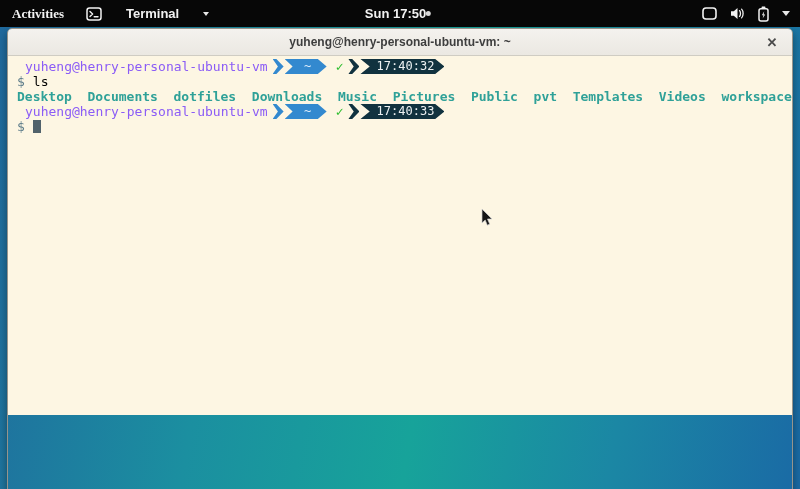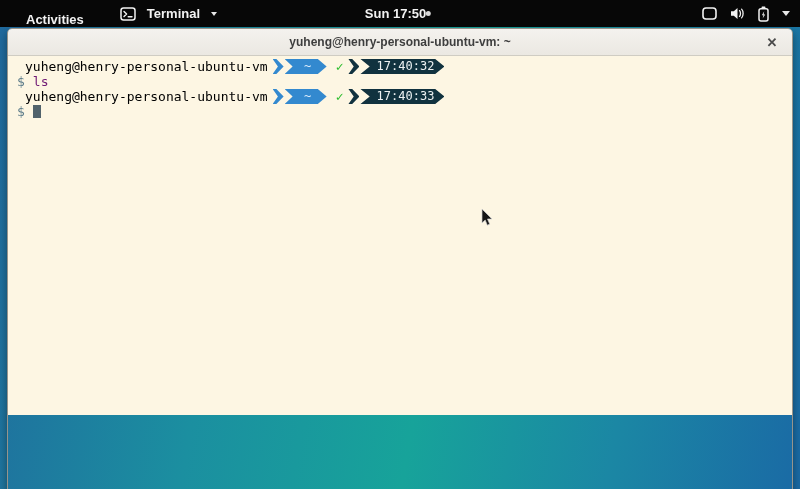--- a/index.html
+++ b/index.html
@@ -10,22 +10,22 @@
     background: linear-gradient(100deg, #20699e 0%, #1b8fa0 30%, #17a39a 55%, #1b87a4 78%, #1a6aa5 100%);
   }
 
   
   .panel {
     position: absolute; top: 0; left: 0; width: 800px; height: 27px;
     background: #070707; color: #f2f2f2; display: flex; align-items: center;
     font-size: 13px; font-weight: bold; z-index: 5;
   }
   .panel-left { display: flex; align-items: center; height: 100%; }
-  .activities { padding: 0 26px; height: 100%; display: flex; align-items: flex-end; cursor: pointer; }
-  .app-menu { display: flex; align-items: center; gap: 11px; padding: 0 10px; height: 100%; cursor: pointer; }
+  .activities { padding: 0 12px; height: 100%; display: flex; align-items: center; cursor: pointer; font-family: Liberation Serif, serif; }
+  .app-menu { display: flex; align-items: center; gap: 24px; padding: 0 10px; height: 100%; cursor: pointer; }
   .panel-clock {
     position: absolute; left: 50%; top: 0; transform: translateX(-53%);
     height: 27px; display: flex; align-items: center; cursor: pointer;
   }
   .note-dot { width: 5px; height: 5px; border-radius: 50%; background: #d8d8d8; }
   .panel-right { position: absolute; right: 6px; top: 0; height: 27px; display: flex; align-items: center; gap: 13px; padding-right: 4px; cursor: pointer; }
   .chev-down {
     width: 0; height: 0; border-left: 4px solid transparent; border-right: 4px solid transparent;
     border-top: 5px solid #e8e8e8;
   }
@@ -48,23 +48,23 @@
     position: absolute; right: 10px; top: 0; height: 27px; width: 20px;
     display: flex; align-items: center; justify-content: center;
     color: #4a4a4a; font-size: 13px; font-weight: bold; cursor: pointer;
   }
   .term {
     height: 359px; background: #fdf6e3; padding: 3px 0 0 0;
     font-family: "DejaVu Sans Mono", monospace; font-size: 13px; line-height: 15px;
     color: #657b83; cursor: text;
   }
   .tline { height: 15px; display: flex; align-items: center; padding-left: 9px; white-space: pre; }
-  .prompt-user { color: #000000; margin-left: 8px; }
+  .prompt-user { color: #8b5cf6; margin-left: 8px; }
   .shell-dollar { color: #5d7c8a; }
-  .cmd-green { color: #701a75; margin-left: 8px; }
+  .cmd-green { color: #000000; margin-left: 8px; }
   .dir-list { color: #2fa198; font-weight: bold; }
 
   
   .pl { display: inline-flex; align-items: center; height: 15px; margin-left: 5px; }
   .pl-stripe {
     width: 11px; height: 15px; background: #3389cf;
     clip-path: polygon(0 0, 34% 0, 100% 50%, 34% 100%, 0 100%, 48% 50%);
   }
   .pl-banner {
     height: 15px; display: inline-flex; align-items: center; justify-content: center;
@@ -159,20 +159,21 @@
         <span class="pl-stripe dark"></span>
         <span class="pl-banner pl-time">17:40:32</span>
       </span>
     </div>
 
     <div class="tline">
       <span class="shell-dollar">$</span>
       <span class="cmd-green">ls</span>
     </div>
 
+    <div class="tline dir-list">Desktop  Documents  dotfiles  Downloads  Music  Pictures  Public  pvt  Templates  Videos  workspace</div>
 
     <div class="tline">
       <span class="prompt-user">yuheng@henry-personal-ubuntu-vm</span>
       <span class="pl">
         <span class="pl-stripe"></span>
         <span class="pl-banner pl-dir">~</span>
         <span class="pl-check">✓</span>
         <span class="pl-stripe dark"></span>
         <span class="pl-banner pl-time">17:40:33</span>
       </span>

